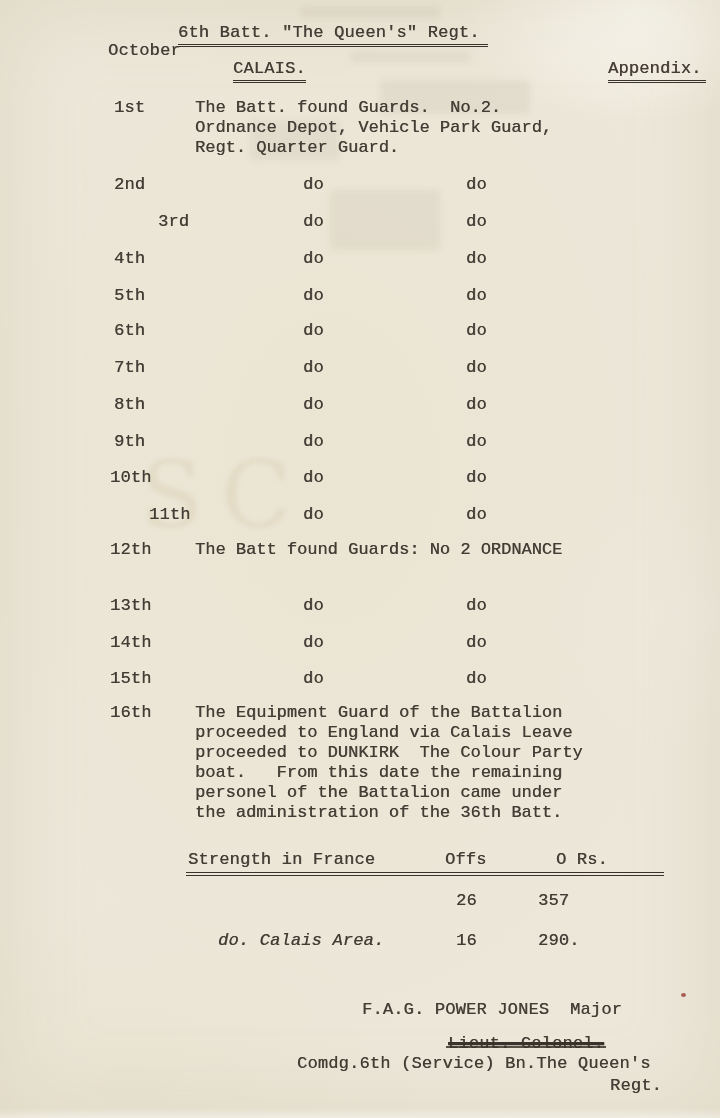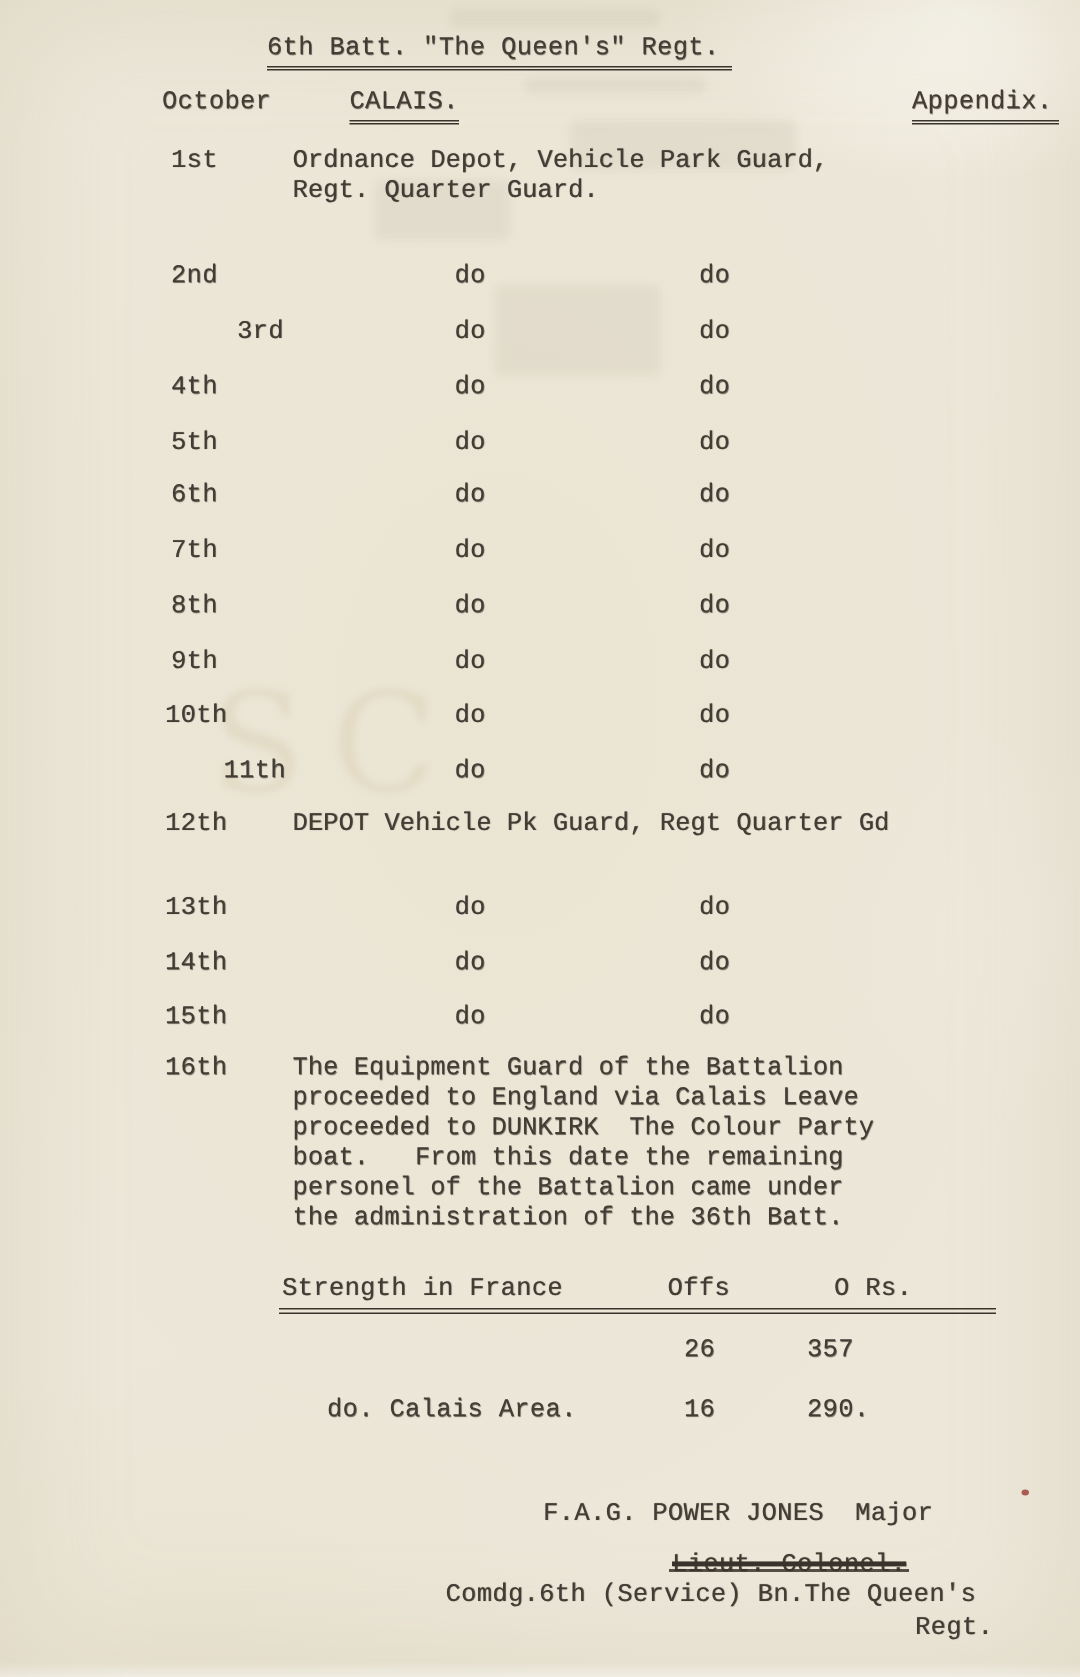--- a/index.html
+++ b/index.html
@@ -76,26 +76,27 @@
   <div class="watermark">SC</div>
   <div class="smudge" style="left:300px;top:6px;width:140px;height:12px;"></div>
   <div class="smudge" style="left:350px;top:52px;width:120px;height:10px;"></div>
   <div class="smudge" style="left:380px;top:80px;width:150px;height:34px;"></div>
   <div class="smudge" style="left:250px;top:120px;width:90px;height:40px;"></div>
   <div class="smudge" style="left:330px;top:190px;width:110px;height:60px;"></div>
   <div class="speck" style="left:681px;top:993px;"></div>
 
   <div class="t ul" style="left:178px;top:23px;padding-right:8px;">6th Batt. "The Queen's" Regt.</div>
 
-  <div class="t" style="left:108px;top:59px;text-align:center;">October</div>
+  <div class="t" style="left:108px;top:41px;text-align:center;">October</div>
   <div class="t ul" style="left:233px;top:59px;">CALAIS.</div>
   <div class="t ul" style="left:608px;top:59px;padding-right:4px;">Appendix.</div>
 
   <div class="t date-col" style="top:98px;left:114px;text-align:center;">1st</div>
   <div class="desc-block" style="top:98px;">
+    <div>The Batt. found Guards.  No.2.</div>
     <div>Ordnance Depot, Vehicle Park Guard,</div>
     <div>Regt. Quarter Guard.</div>
   </div>
 
   <div>
       <span class="t date-col" style="top:175px;">2nd</span>
       <span class="t do1" style="top:175px;">do</span>
       <span class="t do2" style="top:175px;">do</span>
     </div>
   <div>
@@ -139,21 +140,21 @@
       <span class="t do2" style="top:468px;">do</span>
     </div>
   <div>
       <span class="t date-col" style="top:505px;left:110px;margin-left:39px;">11th</span>
       <span class="t do1" style="top:505px;">do</span>
       <span class="t do2" style="top:505px;">do</span>
     </div>
 
   <div class="t date-col" style="top:540px;left:110px;">12th</div>
   <div class="desc-block" style="top:540px;">
-    <div>DEPOT Vehicle Pk Guard, Regt Quarter Gd</div>
+    <div>The Batt found Guards: No 2 ORDNANCE</div>
   </div>
 
   <div>
       <span class="t date-col" style="top:596px;left:110px;">13th</span>
       <span class="t do1" style="top:596px;">do</span>
       <span class="t do2" style="top:596px;">do</span>
     </div>
   <div>
       <span class="t date-col" style="top:633px;left:110px;">14th</span>
       <span class="t do1" style="top:633px;">do</span>
@@ -178,21 +179,21 @@
   <div class="t" style="left:188px;top:850px;">Strength in France</div>
   <div class="t" style="left:445px;top:850px;">Offs</div>
   <div class="t" style="left:556px;top:850px;">O Rs.</div>
   <div class="rule" style="left:186px;top:872px;width:478px;"></div>
 
   <div>
     <span class="t" style="left:456px;top:891px;">26</span>
     <span class="t" style="left:538px;top:891px;">357</span>
   </div>
   <div>
-    <span class="t" style="left:218px;top:931px;">do. Calais Area.</span>
+    <span class="t" style="left:218px;top:931px;font-style:italic;">do. Calais Area.</span>
     <span class="t" style="left:456px;top:931px;">16</span>
     <span class="t" style="left:538px;top:931px;">290.</span>
   </div>
 
   <div class="t" style="left:362px;top:1000px;">F.A.G. POWER JONES  Major</div>
   <div class="t struck" style="left:448px;top:1034px;">Lieut.-Colonel.</div>
   <div class="t" style="left:297px;top:1054px;">Comdg.6th (Service) Bn.The Queen's</div>
   <div class="t" style="left:610px;top:1076px;">Regt.</div>
 
 </div>

